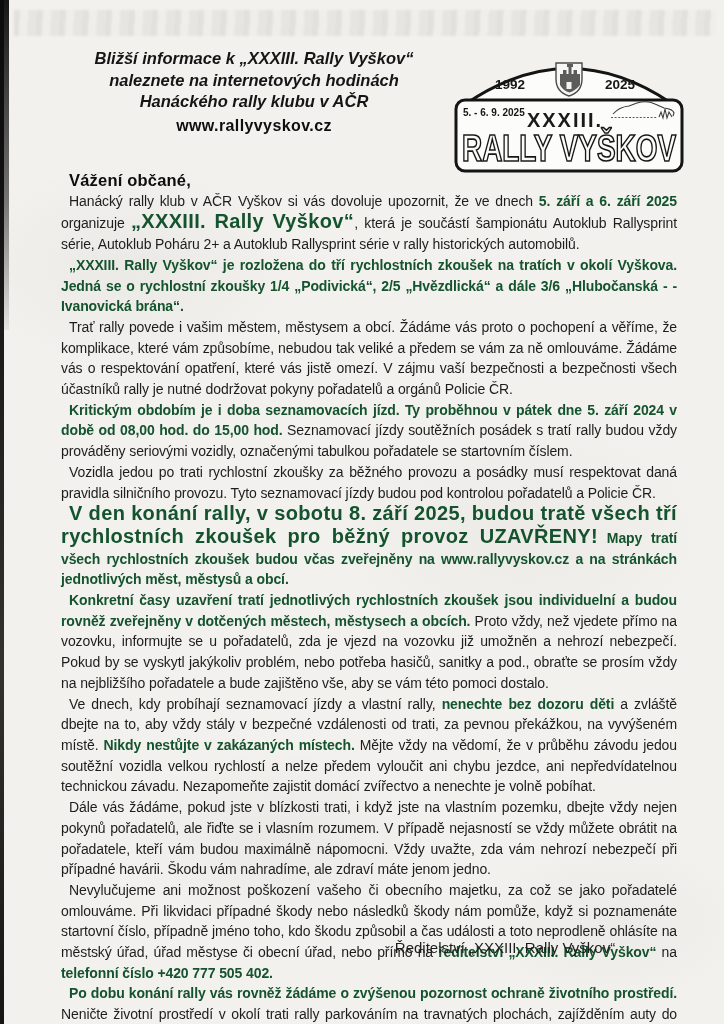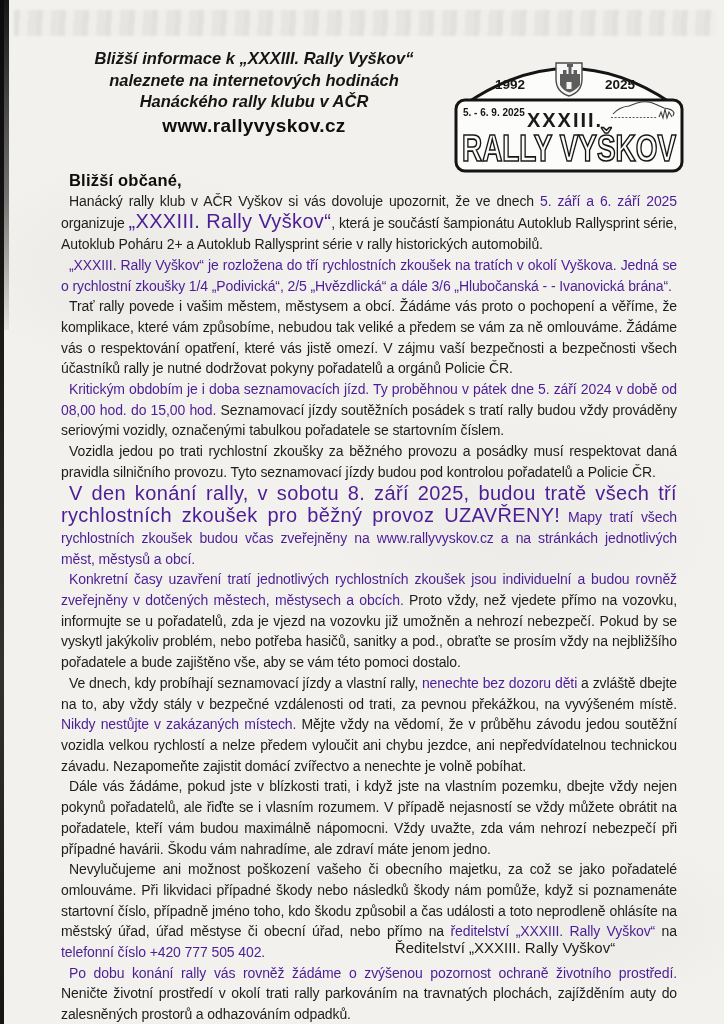--- a/index.html
+++ b/index.html
@@ -19,35 +19,35 @@
   }
   .edge-left{position:absolute;left:0;top:0;width:4px;height:1024px;
     background:linear-gradient(180deg,#101010 0%,#1c1c1a 35%,#34322f 65%,#151513 100%);}
   .edge-left-top{position:absolute;left:0;top:0;width:9px;height:330px;
     background:linear-gradient(180deg,rgba(12,12,12,.95) 0%,rgba(12,12,12,.55) 60%,rgba(12,12,12,.05) 100%);}
   .noise-band{position:absolute;left:14px;top:10px;right:8px;height:26px;filter:blur(1px);opacity:.8;
     background:repeating-linear-gradient(93deg, rgba(118,112,104,.16) 0 6px, rgba(118,112,104,.02) 6px 14px, rgba(118,112,104,.11) 14px 23px);}
   
   .header{position:absolute;left:58px;top:48px;width:392px;text-align:center;
     font-style:italic;font-weight:700;font-size:16.5px;line-height:21.5px;color:#151515;}
-  .h-web{font-style:normal;font-size:19px;letter-spacing:.4px;margin-top:2px;color:#0e0e0e;}
+  .h-web{font-style:normal;font-size:16px;letter-spacing:.4px;margin-top:2px;color:#0e0e0e;}
   
   .plate{position:absolute;left:453px;top:60px;width:232px;height:114px;}
   .pl-year{font-family:"Liberation Sans",sans-serif;font-weight:700;font-size:13.5px;fill:#161616;}
   .pl-date{font-family:"Liberation Sans",sans-serif;font-weight:700;font-size:10px;fill:#161616;}
   .pl-ed{font-family:"Liberation Sans",sans-serif;font-weight:700;font-size:20px;letter-spacing:2px;fill:#1a1a1a;}
   .pl-name{font-family:"Liberation Sans",sans-serif;font-weight:700;font-size:36px;
     fill:#fbfbfa;stroke:#161616;stroke-width:1.7px;}
   
   .bodytext{position:absolute;left:61px;top:170px;width:616px;
     font-size:14px;line-height:20.7px;letter-spacing:-0.1px;
     text-align:justify;color:#1d1d1d;}
   .bodytext p{margin:0;text-indent:8px;}
   .salutation{font-weight:700;font-size:16.5px;color:#0d0d0d;letter-spacing:.2px;}
-  .seg-b{font-weight:400;color:#4c1d95;}
+  .seg-b{font-weight:700;color:#14532d;}
   .seg-big{font-size:20px;letter-spacing:.35px;}
   .signature{position:absolute;left:340px;top:939px;width:330px;text-align:center;
     font-size:15px;color:#1d1d1d;}
 </style>
 </head>
 <body>
 
 <div class="mottle"></div>
 <div class="edge-left"></div>
 <div class="edge-left-top"></div>
@@ -75,21 +75,21 @@
   <text x="112" y="67" text-anchor="middle" class="pl-ed">XXXIII.</text>
   <g transform="translate(158,42)" stroke="#3c3c3c" fill="none" stroke-width="1.1">
     <path d="M2 12 q6 -7 16 -8 l8 -3 q10 -3 18 1 l9 4 q9 1 10 5 l-1 3"></path>
     <path d="M0 15.5 h46" stroke-dasharray="2 1.6" opacity=".85"></path>
     <path d="M48 15 l2 -5 l2 6 l2 -9 l2 9 l2 -6 l3 5"></path>
   </g>
   <text x="9" y="101" class="pl-name" textLength="214" lengthAdjust="spacingAndGlyphs">RALLY VYŠKOV</text>
 </svg>
 
 <div class="bodytext">
-  <p class="salutation">Bližší občané,</p>
+  <p class="salutation">Vážení občané,</p>
   <div>
       <p><span>Hanácký rally klub v AČR Vyškov si vás dovoluje upozornit, že ve dnech </span><span class="seg-b">5. září a 6. září 2025</span><span> organizuje </span><span class="seg-b seg-big">„XXXIII. Rally Vyškov“</span><span>, která je součástí šampionátu Autoklub Rallysprint série, Autoklub Poháru 2+ a Autoklub Rallysprint série v rally historických automobilů.</span></p>
       <p><span class="seg-b">„XXXIII. Rally Vyškov“ je rozložena do tří rychlostních zkoušek na tratích v okolí Vyškova. Jedná se o rychlostní zkoušky 1/4 „Podivická“, 2/5 „Hvězdlická“ a dále 3/6 „Hlubočanská - - Ivanovická brána“.</span></p>
       <p><span>Trať rally povede i vašim městem, městysem a obcí. Žádáme vás proto o pochopení a věříme, že komplikace, které vám způsobíme, nebudou tak veliké a předem se vám za ně omlouváme. Žádáme vás o respektování opatření, které vás jistě omezí. V zájmu vaší bezpečnosti a bezpečnosti všech účastníků rally je nutné dodržovat pokyny pořadatelů a orgánů Policie ČR.</span></p>
       <p><span class="seg-b">Kritickým obdobím je i doba seznamovacích jízd. Ty proběhnou v pátek dne 5. září 2024 v době od 08,00 hod. do 15,00 hod.</span><span> Seznamovací jízdy soutěžních posádek s tratí rally budou vždy prováděny seriovými vozidly, označenými tabulkou pořadatele se startovním číslem.</span></p>
       <p><span>Vozidla jedou po trati rychlostní zkoušky za běžného provozu a posádky musí respektovat daná pravidla silničního provozu. Tyto seznamovací jízdy budou pod kontrolou pořadatelů a Policie ČR.</span></p>
       <p><span class="seg-b seg-big">V den konání rally, v sobotu 8. září 2025, budou tratě všech tří rychlostních zkoušek pro běžný provoz UZAVŘENY!</span><span class="seg-b"> Mapy tratí všech rychlostních zkoušek budou včas zveřejněny na www.rallyvyskov.cz a na stránkách jednotlivých měst, městysů a obcí.</span></p>
       <p><span class="seg-b">Konkretní časy uzavření tratí jednotlivých rychlostních zkoušek jsou individuelní a budou rovněž zveřejněny v dotčených městech, městysech a obcích.</span><span> Proto vždy, než vjedete přímo na vozovku, informujte se u pořadatelů, zda je vjezd na vozovku již umožněn a nehrozí nebezpečí. Pokud by se vyskytl jakýkoliv problém, nebo potřeba hasičů, sanitky a pod., obraťte se prosím vždy na nejbližšího pořadatele a bude zajištěno vše, aby se vám této pomoci dostalo.</span></p>
       <p><span>Ve dnech, kdy probíhají seznamovací jízdy a vlastní rally, </span><span class="seg-b">nenechte bez dozoru děti</span><span> a zvláště dbejte na to, aby vždy stály v bezpečné vzdálenosti od trati, za pevnou překážkou, na vyvýšeném místě. </span><span class="seg-b">Nikdy nestůjte v zakázaných místech.</span><span> Mějte vždy na vědomí, že v průběhu závodu jedou soutěžní vozidla velkou rychlostí a nelze předem vyloučit ani chybu jezdce, ani nepředvídatelnou technickou závadu. Nezapomeňte zajistit domácí zvířectvo a nenechte je volně pobíhat.</span></p>
       <p><span>Dále vás žádáme, pokud jste v blízkosti trati, i když jste na vlastním pozemku, dbejte vždy nejen pokynů pořadatelů, ale řiďte se i vlasním rozumem. V případě nejasností se vždy můžete obrátit na pořadatele, kteří vám budou maximálně nápomocni. Vždy uvažte, zda vám nehrozí nebezpečí při případné havárii. Škodu vám nahradíme, ale zdraví máte jenom jedno.</span></p>

